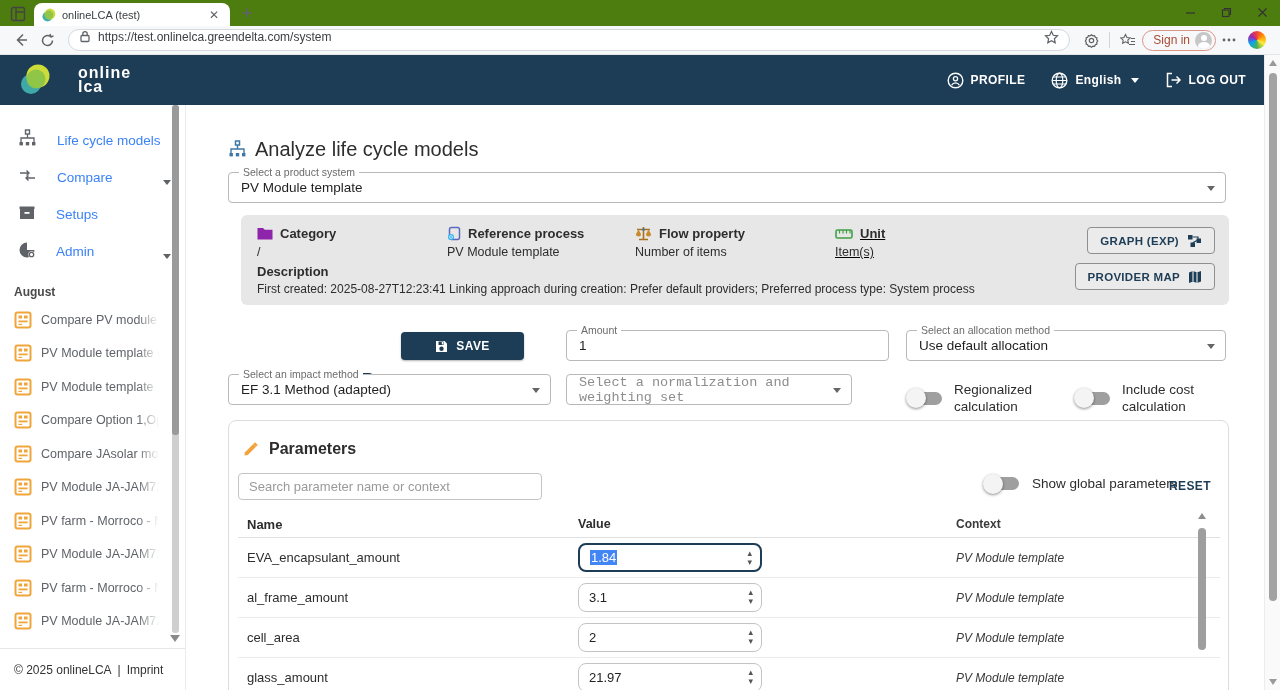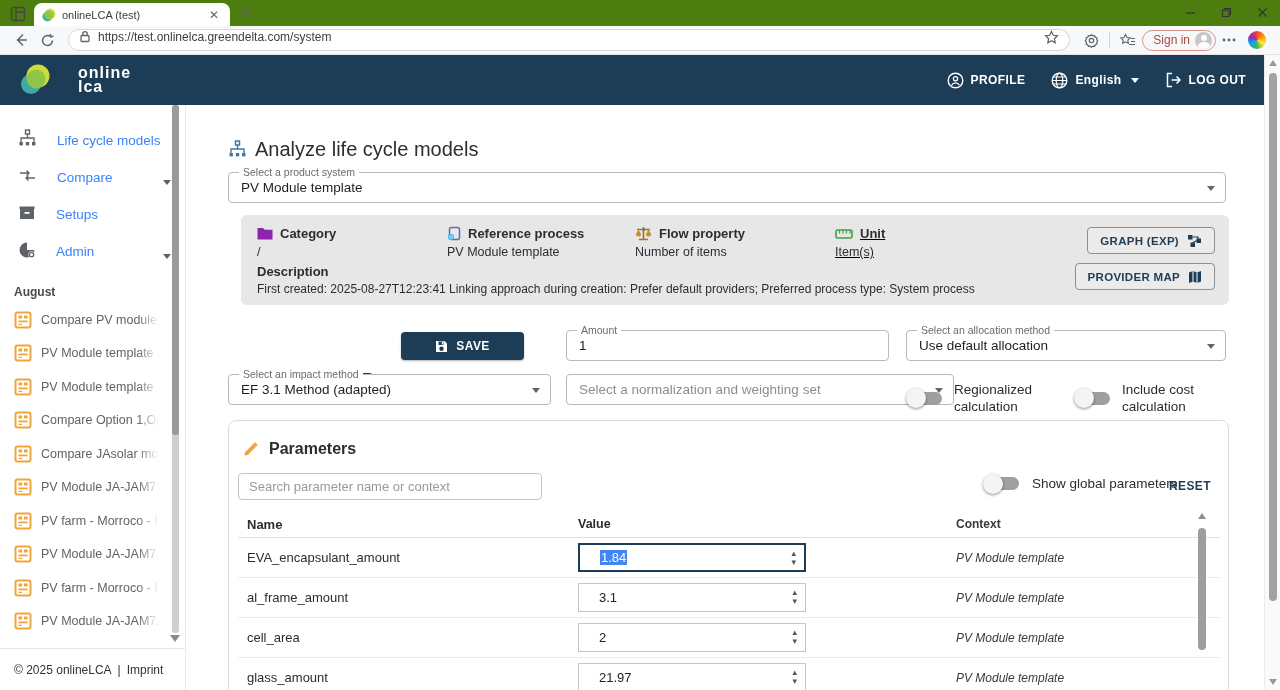--- a/index.html
+++ b/index.html
@@ -75,21 +75,21 @@
   .panel-btns { position:absolute; right:14px; top:12px; display:flex; flex-direction:column; align-items:flex-end; gap:9px; }
   .outline-btn { display:flex; align-items:center; gap:8px; background:#ebebeb; border:1px solid #8f8f8f; border-radius:4px; height:27px; padding:0 12px; font-size:11.5px; font-weight:700; color:#1d3c55; letter-spacing:.3px; }
 
   .navy-btn { position:absolute; height:28px; background:#1d3c55; color:#fff; border:none; border-radius:4px; font-size:12px; font-weight:700; letter-spacing:.4px; display:flex; align-items:center; justify-content:center; gap:8px; box-shadow:0 1px 2px rgba(0,0,0,.3); }
   #calc-btn { left:66px; top:227px; width:120px;margin-top:41px; }
   #save-btn { left:214px; top:227px; width:123px;text-align:right; }
 
   #amount-field { left:379px; top:225px; width:323px; }
   #alloc-select { left:719px; top:225px; width:320px; }
   #impact-select { left:41px; top:269px; width:323px; }
-  #norm-select { left:379px; top:269px; width:388px; }
+  #norm-select { left:379px; top:269px; width:286px;font-family:Liberation Mono, monospace; }
 
   .switch { position:relative; width:33px; height:13px; background:#9f9f9f; border-radius:7px; flex:none; }
   .switch::before { content:''; position:absolute; left:-3px; top:-3.5px; width:20px; height:20px; border-radius:50%; background:#f4f4f4; box-shadow:0 1px 3px rgba(0,0,0,.45); }
   .toggle-wrap { position:absolute; display:flex; align-items:center; gap:12px; }
   #toggle-regional { left:722px; top:276px; width:155px; }
   #toggle-cost { left:890px; top:276px; width:155px; }
   .toggle-label { font-size:13.5px; color:#2d2d2d; line-height:17px; }
 
   .params-card { position:absolute; left:41px; top:315px; width:1001px; height:420px; border:1px solid #dcdcdc; border-radius:8px; background:#fff; }
   .params-head { display:flex; align-items:center; gap:10px; padding:19px 0 0 14px; font-size:16px; font-weight:700; color:#2d2d2d; }
@@ -100,21 +100,21 @@
   .gp-label { font-size:13.5px; color:#2d2d2d; }
   .reset-btn { position:absolute; right:17px; top:6px; font-size:12px; font-weight:700; color:#1d3c55; letter-spacing:.4px; }
 
   .p-table { margin:11px 8px 0 9px; }
   .p-hrow { display:flex; align-items:center; height:27px; border-bottom:1px solid #e0e0e0; font-size:12.5px; font-weight:700; color:#2d2d2d; }
   .p-row { display:flex; align-items:center; height:40px; border-bottom:1px solid #ececec; }
   .col-name { width:340px; padding-left:9px; font-size:13px; color:#2d2d2d; }
   .col-value { width:378px; }
   .col-context { flex:1; font-size:12px; color:#3a3a3a; }
   .p-context { font-style:italic; }
-  .p-input { position:relative; width:228px; height:29px; border:1px solid #c4c4c4; border-radius:0; display:flex; align-items:center; padding:0 20px; font-size:13px; color:#222; background:#fff; }
+  .p-input { position:relative; width:184px; height:29px; border:1px solid #c4c4c4; border-radius:8px; display:flex; align-items:center; padding:0 10px; font-size:13px; color:#222; background:#fff; }
   .p-input.focused { border:2px solid #1d3c55; }
   .p-val.sel { background:#4285f4; color:#fff; padding:0 1px; }
   .p-spin { position:absolute; right:8px; top:4px; display:flex; flex-direction:column; line-height:9px; font-size:9px; color:#555; }
 
   .table-scrollbar { position:absolute; right:21px; top:92px; width:9px; height:290px; }
   .table-scrollbar .up { position:absolute; top:0; left:0; width:0; height:0; border-left:4.5px solid transparent; border-right:4.5px solid transparent; border-bottom:6px solid #8d8d8d; }
   .table-scrollbar .thumb { position:absolute; top:15px; left:0; width:8px; height:122px; background:#9e9e9e; border-radius:4px; }
 
   .page-scrollbar { position:absolute; top:55px; right:0; width:16px; bottom:0; background:#fafafa; border-left:1px solid #ececec; }
   .page-scrollbar .up { position:absolute; top:5px; left:4px; width:0; height:0; border-left:4px solid transparent; border-right:4px solid transparent; border-bottom:6px solid #9a9a9a; }

